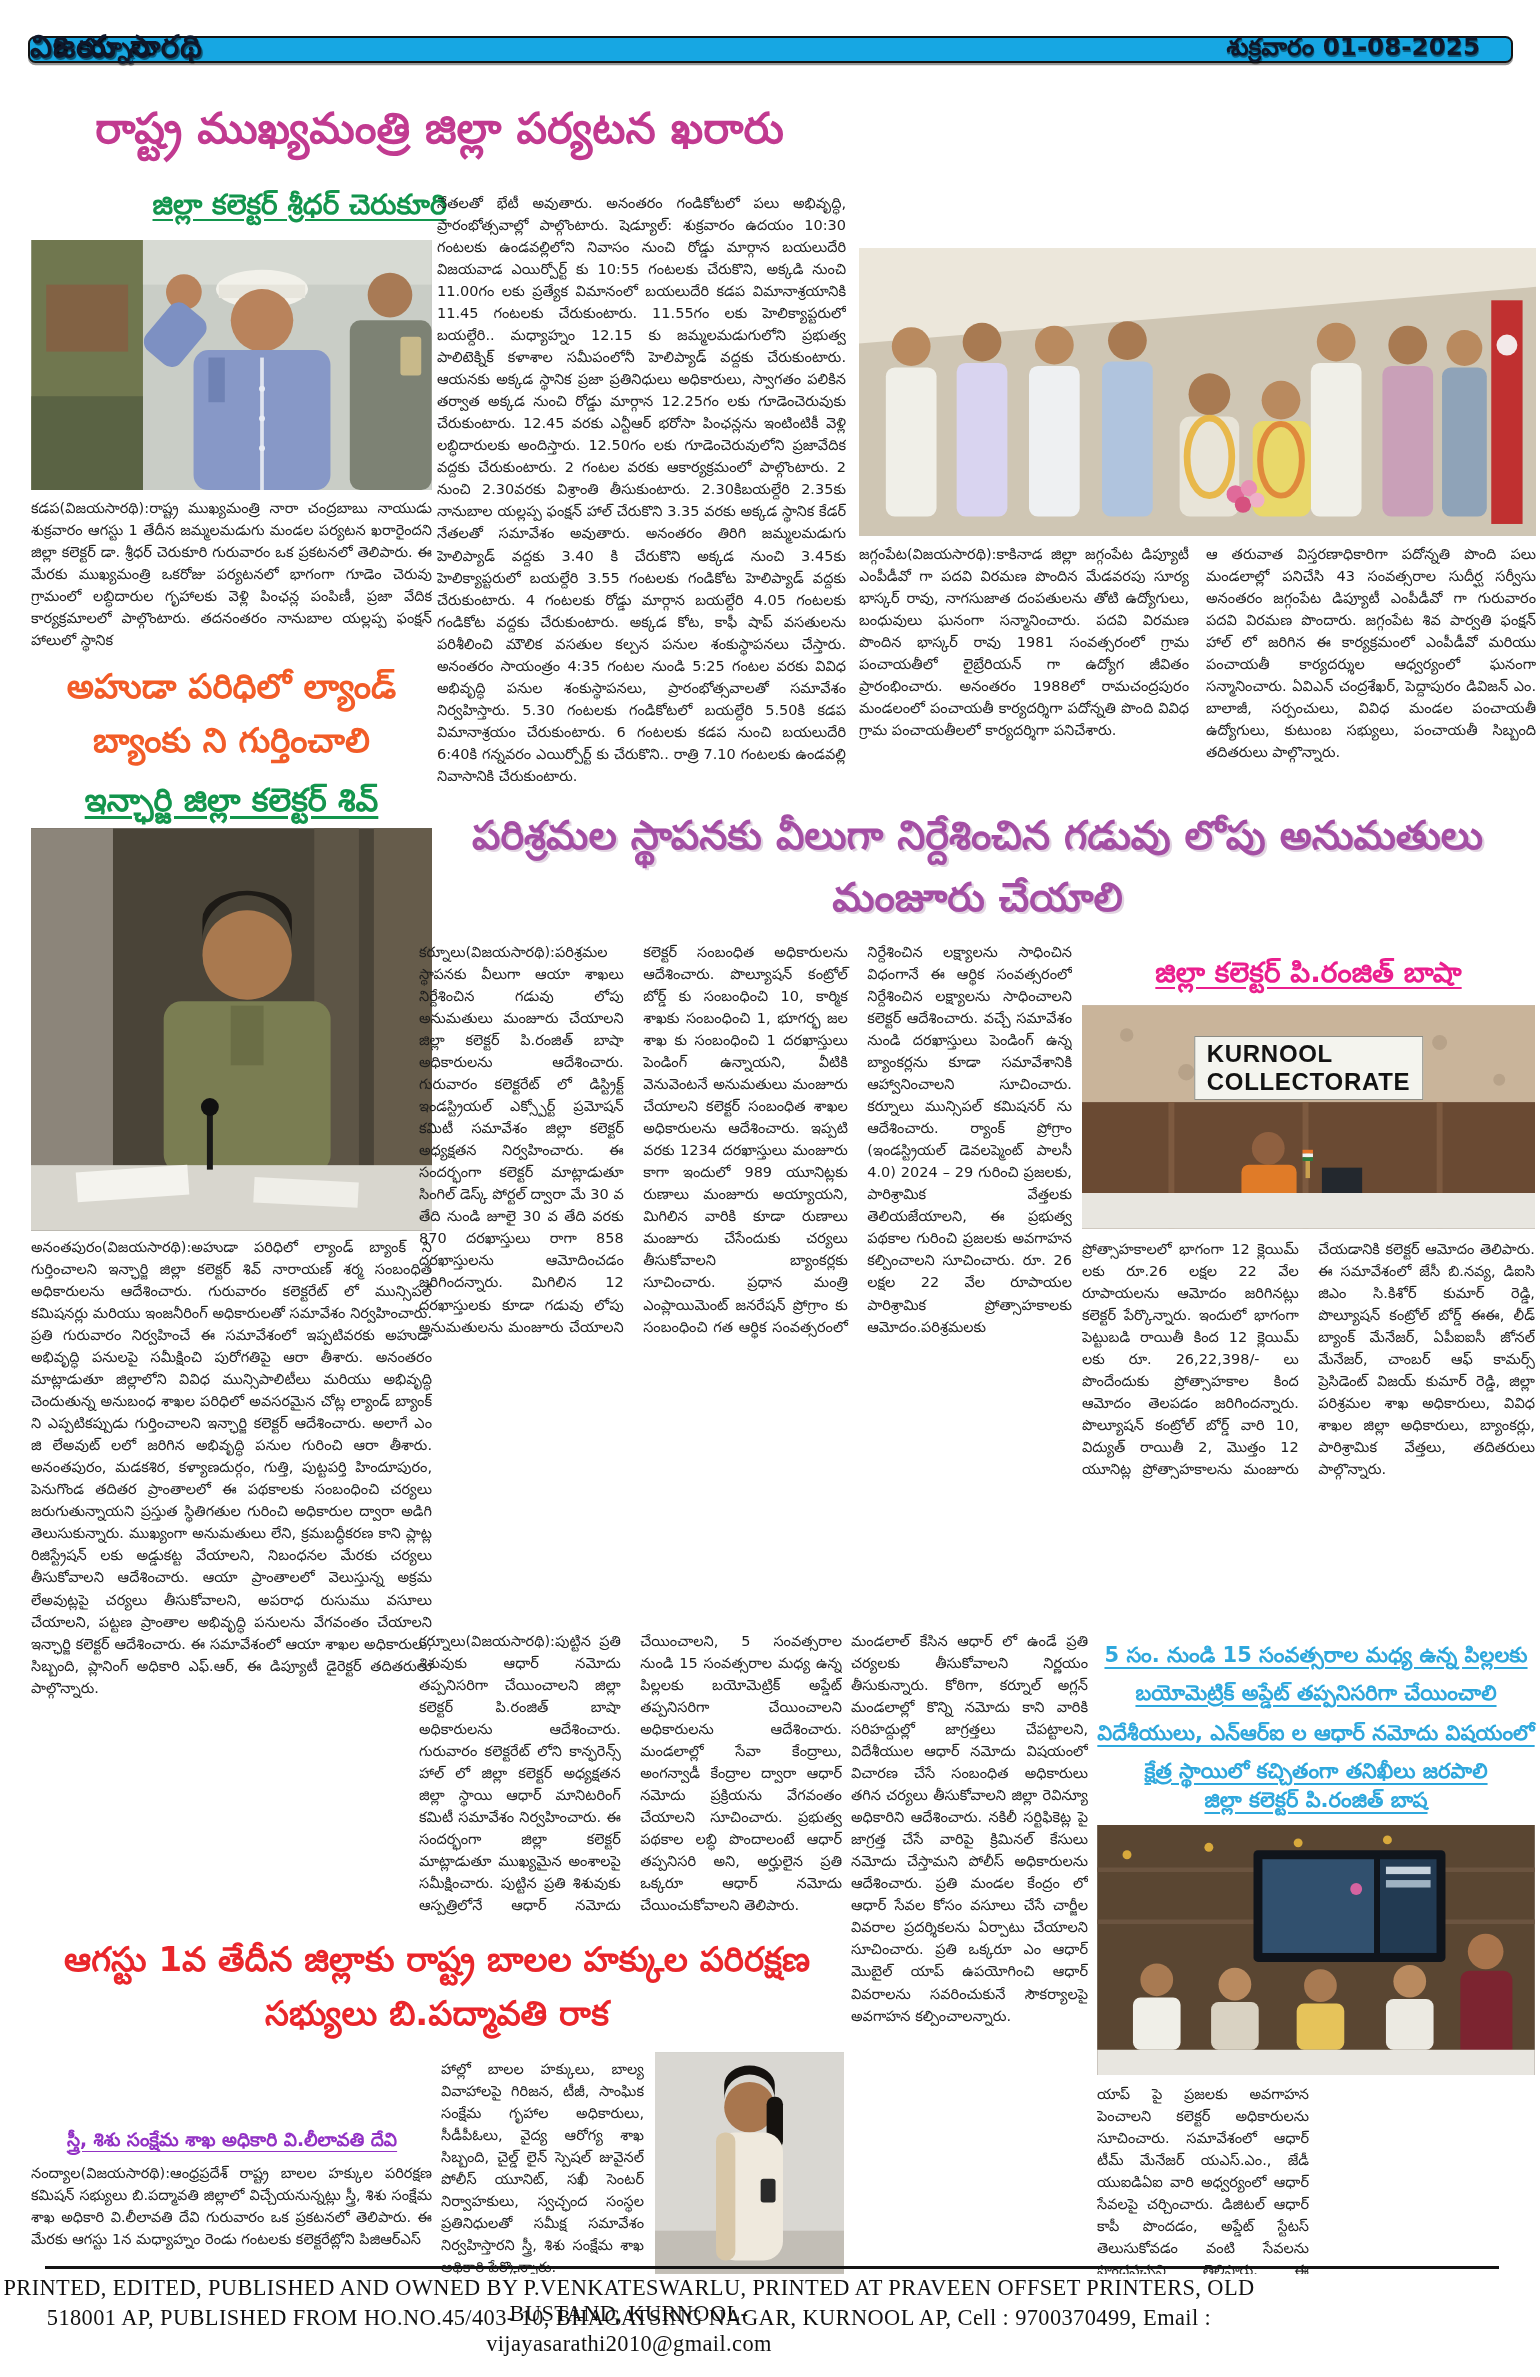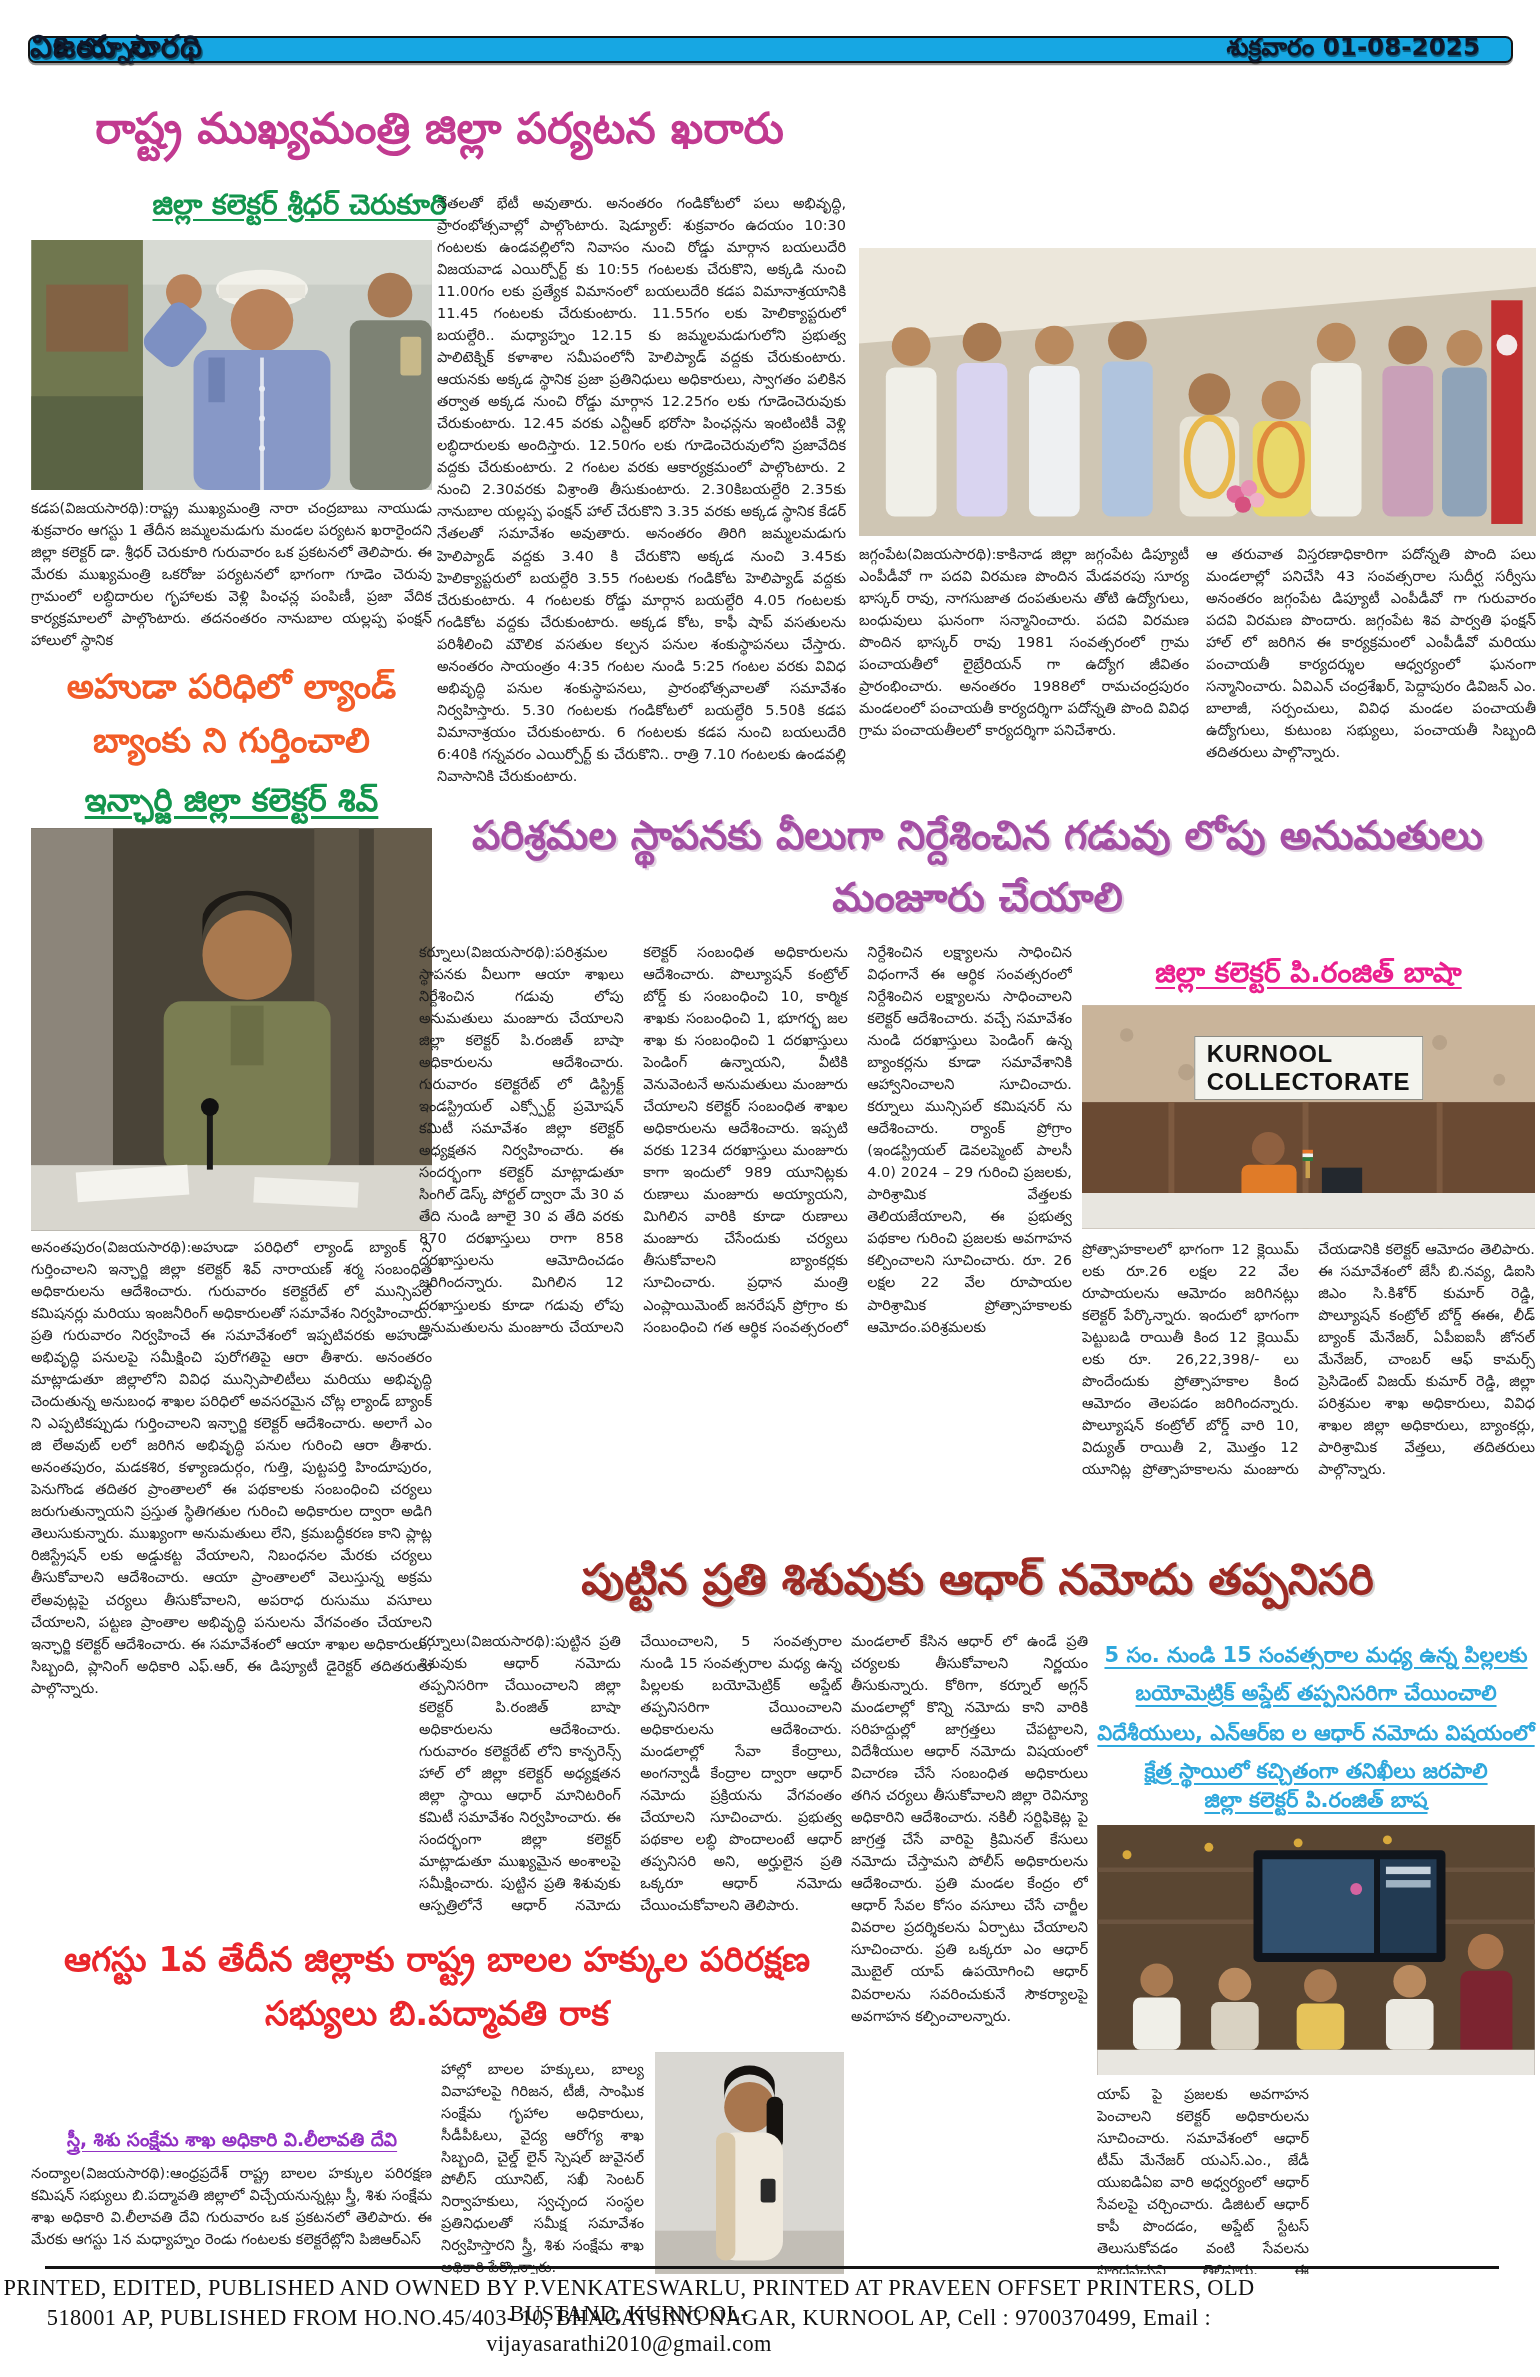--- a/index.html
+++ b/index.html
@@ -170,21 +170,20 @@
         <rect x="296" y="199" width="14" height="5" fill="#f2f2f2"></rect>
         <rect x="296" y="204" width="14" height="5" fill="#2b7a3e"></rect>
       <rect y="252" width="608" height="48" fill="#e8e6e0"></rect>
     </svg>
     <div class="sign-board">KURNOOL COLLECTORATE</div>
   </div>
 
   <div class="abs body-text cols-3" style="left:419px;top:941px;width:653px;height:595px">కర్నూలు(విజయసారథి):పరిశ్రమల స్థాపనకు వీలుగా ఆయా శాఖలు నిర్దేశించిన గడువు లోపు అనుమతులు మంజూరు చేయాలని జిల్లా కలెక్టర్ పి.రంజిత్ బాషా అధికారులను ఆదేశించారు. గురువారం కలెక్టరేట్ లో డిస్ట్రిక్ట్ ఇండస్ట్రియల్ ఎక్స్పోర్ట్ ప్రమోషన్ కమిటీ సమావేశం జిల్లా కలెక్టర్ అధ్యక్షతన నిర్వహించారు. ఈ సందర్భంగా కలెక్టర్ మాట్లాడుతూ సింగిల్ డెస్క్ పోర్టల్ ద్వారా మే 30 వ తేది నుండి జూలై 30 వ తేది వరకు 870 దరఖాస్తులు రాగా 858 దరఖాస్తులను ఆమోదించడం జరిగిందన్నారు. మిగిలిన 12 దరఖాస్తులకు కూడా గడువు లోపు అనుమతులను మంజూరు చేయాలని కలెక్టర్ సంబంధిత అధికారులను ఆదేశించారు. పొల్యూషన్ కంట్రోల్ బోర్డ్ కు సంబంధించి 10, కార్మిక శాఖకు సంబంధించి 1, భూగర్భ జల శాఖ కు సంబంధించి 1 దరఖాస్తులు పెండింగ్ ఉన్నాయని, వీటికి వెనువెంటనే అనుమతులు మంజూరు చేయాలని కలెక్టర్ సంబంధిత శాఖల అధికారులను ఆదేశించారు. ఇప్పటి వరకు 1234 దరఖాస్తులు మంజూరు కాగా ఇందులో 989 యూనిట్లకు రుణాలు మంజూరు అయ్యాయని, మిగిలిన వారికి కూడా రుణాలు మంజూరు చేసేందుకు చర్యలు తీసుకోవాలని బ్యాంకర్లకు సూచించారు. ప్రధాన మంత్రి ఎంప్లాయిమెంట్ జనరేషన్ ప్రోగ్రాం కు సంబంధించి గత ఆర్థిక సంవత్సరంలో నిర్దేశించిన లక్ష్యాలను సాధించిన విధంగానే ఈ ఆర్థిక సంవత్సరంలో నిర్దేశించిన లక్ష్యాలను సాధించాలని కలెక్టర్ ఆదేశించారు. వచ్చే సమావేశం నుండి దరఖాస్తులు పెండింగ్ ఉన్న బ్యాంకర్లను కూడా సమావేశానికి ఆహ్వానించాలని సూచించారు. కర్నూలు మున్సిపల్ కమిషనర్ ను ఆదేశించారు. ర్యాంక్ ప్రోగ్రాం (ఇండస్ట్రియల్ డెవలప్మెంట్ పాలసీ 4.0) 2024 – 29 గురించి ప్రజలకు, పారిశ్రామిక వేత్తలకు తెలియజేయాలని, ఈ ప్రభుత్వ పథకాల గురించి ప్రజలకు అవగాహన కల్పించాలని సూచించారు. రూ. 26 లక్షల 22 వేల రూపాయల పారిశ్రామిక ప్రోత్సాహకాలకు ఆమోదం.పరిశ్రమలకు</div>
   <div class="abs body-text cols-2" style="left:1082px;top:1238px;width:453px;height:298px">ప్రోత్సాహకాలలో భాగంగా 12 క్లెయిమ్ లకు రూ.26 లక్షల 22 వేల రూపాయలను ఆమోదం జరిగినట్లు కలెక్టర్ పేర్కొన్నారు. ఇందులో భాగంగా పెట్టుబడి రాయితీ కింద 12 క్లెయిమ్ లకు రూ. 26,22,398/- లు పొందేందుకు ప్రోత్సాహకాల కింద ఆమోదం తెలపడం జరిగిందన్నారు. పొల్యూషన్ కంట్రోల్ బోర్డ్ వారి 10, విద్యుత్ రాయితీ 2, మొత్తం 12 యూనిట్ల ప్రోత్సాహకాలను మంజూరు చేయడానికి కలెక్టర్ ఆమోదం తెలిపారు. ఈ సమావేశంలో జేసీ బి.నవ్య, డిఐసి జిఎం సి.కిశోర్ కుమార్ రెడ్డి, పొల్యూషన్ కంట్రోల్ బోర్డ్ ఈఈ, లీడ్ బ్యాంక్ మేనేజర్, ఏపీఐఐసీ జోనల్ మేనేజర్, చాంబర్ ఆఫ్ కామర్స్ ప్రెసిడెంట్ విజయ్ కుమార్ రెడ్డి, జిల్లా పరిశ్రమల శాఖ అధికారులు, వివిధ శాఖల జిల్లా అధికారులు, బ్యాంకర్లు, పారిశ్రామిక వేత్తలు, తదితరులు పాల్గొన్నారు.</div>
 
-  <div class="abs headline" style="left:419px;top:1552px;width:1117px;font-size:43px;color:#9c2a24;text-shadow:2.2px 2.2px 0 rgba(0,0,0,.18)">పుట్టిన ప్రతి శిశువుకు ఆధార్ నమోదు తప్పనిసరి</div>
 
   <div class="abs body-text cols-2" style="left:419px;top:1630px;width:423px;height:297px">కర్నూలు(విజయసారథి):పుట్టిన ప్రతి శిశువుకు ఆధార్ నమోదు తప్పనిసరిగా చేయించాలని జిల్లా కలెక్టర్ పి.రంజిత్ బాషా అధికారులను ఆదేశించారు. గురువారం కలెక్టరేట్ లోని కాన్ఫరెన్స్ హాల్ లో జిల్లా కలెక్టర్ అధ్యక్షతన జిల్లా స్థాయి ఆధార్ మానిటరింగ్ కమిటీ సమావేశం నిర్వహించారు. ఈ సందర్భంగా జిల్లా కలెక్టర్ మాట్లాడుతూ ముఖ్యమైన అంశాలపై సమీక్షించారు. పుట్టిన ప్రతి శిశువుకు ఆస్పత్రిలోనే ఆధార్ నమోదు చేయించాలని, 5 సంవత్సరాల నుండి 15 సంవత్సరాల మధ్య ఉన్న పిల్లలకు బయోమెట్రిక్ అప్డేట్ తప్పనిసరిగా చేయించాలని అధికారులను ఆదేశించారు. మండలాల్లో సేవా కేంద్రాలు, అంగన్వాడీ కేంద్రాల ద్వారా ఆధార్ నమోదు ప్రక్రియను వేగవంతం చేయాలని సూచించారు. ప్రభుత్వ పథకాల లబ్ధి పొందాలంటే ఆధార్ తప్పనిసరి అని, అర్హులైన ప్రతి ఒక్కరూ ఆధార్ నమోదు చేయించుకోవాలని తెలిపారు.</div>
   <div class="abs body-text" style="left:851px;top:1630px;width:237px;height:643px">మండలాల్ కేసిన ఆధార్ లో ఉండే ప్రతి చర్యలకు తీసుకోవాలని నిర్ణయం తీసుకున్నారు. కోఠిగా, కర్నూల్ అగ్లన్ మండలాల్లో కొన్ని నమోదు కాని వారికి సరిహద్దుల్లో జాగ్రత్తలు చేపట్టాలని, విదేశీయుల ఆధార్ నమోదు విషయంలో విచారణ చేసే సంబంధిత అధికారులు తగిన చర్యలు తీసుకోవాలని జిల్లా రెవిన్యూ అధికారిని ఆదేశించారు. నకిలీ సర్టిఫికెట్ల పై జాగ్రత్త చేసే వారిపై క్రిమినల్ కేసులు నమోదు చేస్తామని పోలీస్ అధికారులను ఆదేశించారు. ప్రతి మండల కేంద్రం లో ఆధార్ సేవల కోసం వసూలు చేసే చార్జీల వివరాల ప్రదర్శికలను ఏర్పాటు చేయాలని సూచించారు. ప్రతి ఒక్కరూ ఎం ఆధార్ మొబైల్ యాప్ ఉపయోగించి ఆధార్ వివరాలను సవరించుకునే సౌకర్యాలపై అవగాహన కల్పించాలన్నారు.</div>
 
   <div class="abs subhead" style="left:1097px;top:1637px;width:438px;font-size:21px;line-height:1.8;color:#2fa8dd">5 సం. నుండి 15 సంవత్సరాల మధ్య ఉన్న పిల్లలకు బయోమెట్రిక్ అప్డేట్ తప్పనిసరిగా చేయించాలి</div>
   <div class="abs subhead" style="left:1097px;top:1715px;width:438px;font-size:21px;line-height:1.8;color:#2fa8dd">విదేశీయులు, ఎన్ఆర్ఐ ల ఆధార్ నమోదు విషయంలో క్షేత్ర స్థాయిలో కచ్చితంగా తనిఖీలు జరపాలి</div>
   <div class="abs subhead" style="left:1097px;top:1788px;width:438px;font-size:21px;color:#2fa8dd">జిల్లా కలెక్టర్ పి.రంజిత్ బాష</div>
 
   <div class="abs photo" style="left:1097px;top:1825px;width:438px;height:250px">
     <svg width="438" height="250" viewBox="0 0 588 336">

